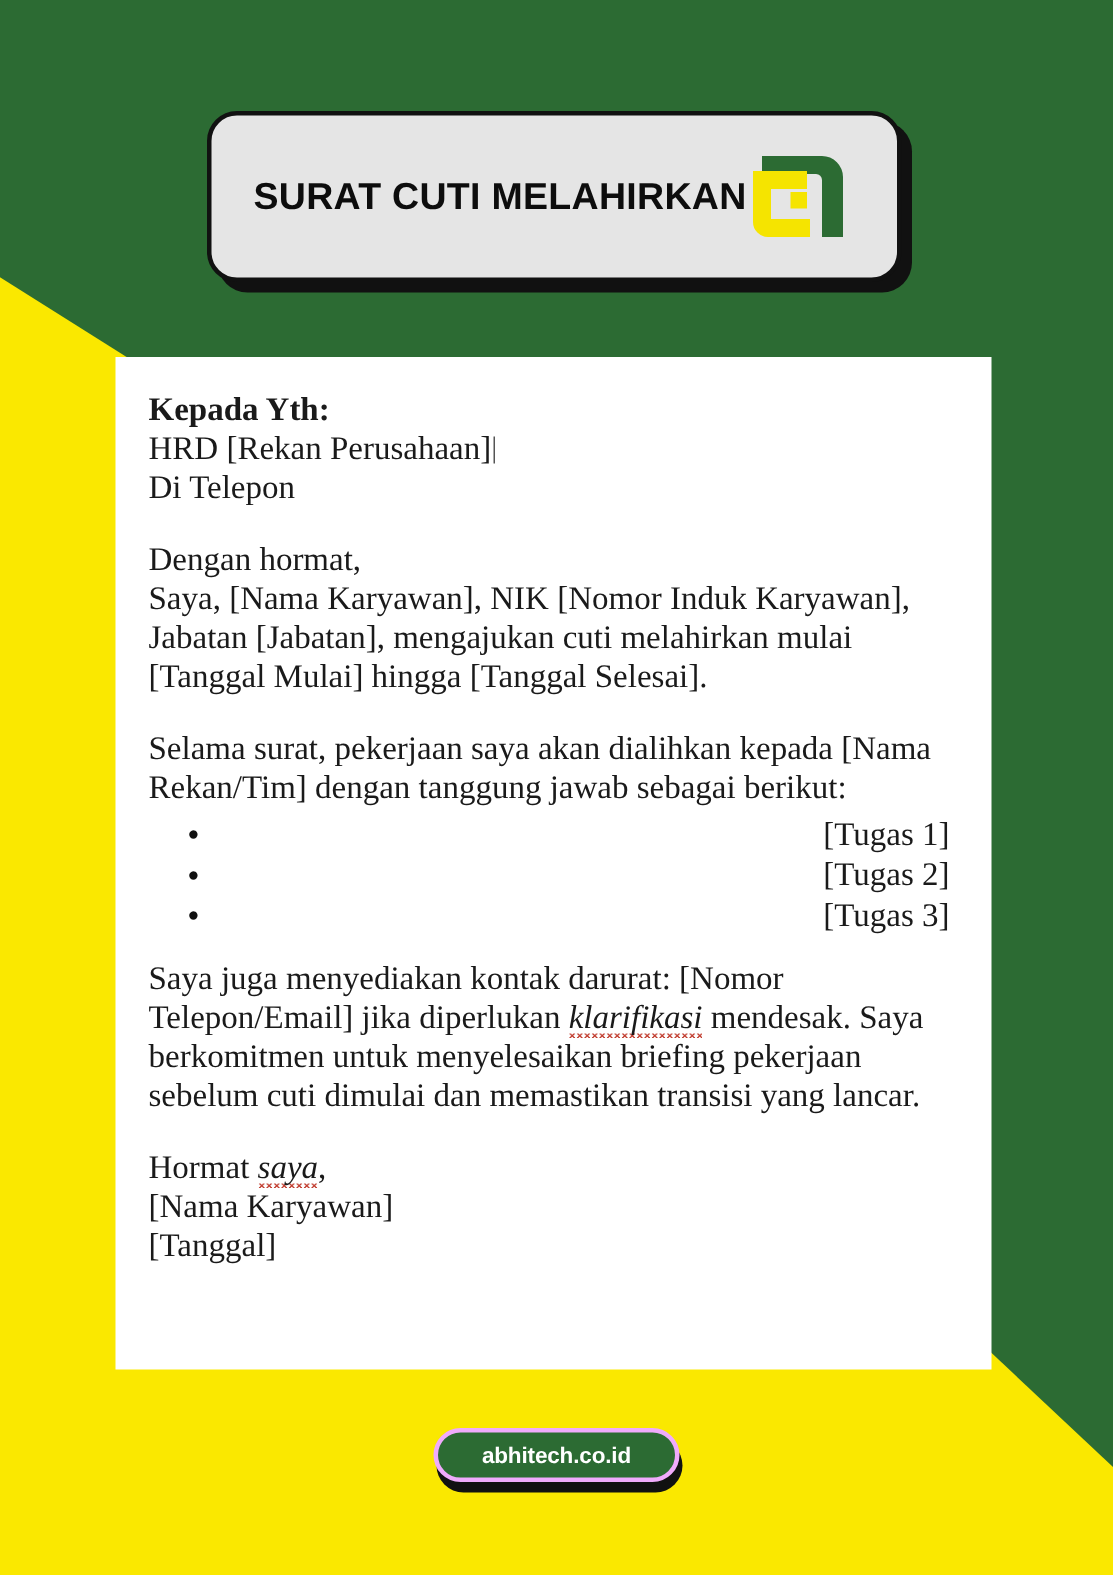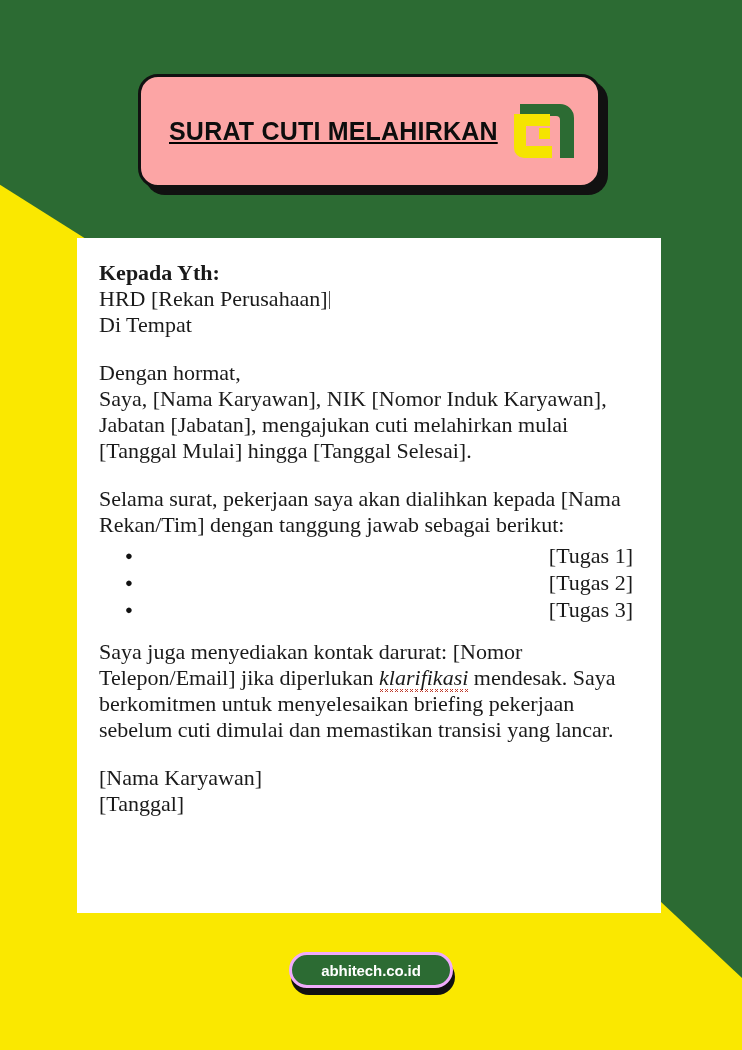--- a/index.html
+++ b/index.html
@@ -41,30 +41,29 @@
     clip-path: polygon(0% 0%, 84.5% 0%, 100% 60%, 100% 100%, 0% 100%);
   }
 
   
   .header-card {
     position: absolute;
     left: 138px;
     top: 74px;
     width: 463px;
     height: 114px;
-    background: #fca5a5;
+    background: #e5e5e5;
     border: 3px solid #111111;
     border-radius: 20px;
     box-shadow: 7px 7px 0 #111111;
     display: flex;
     align-items: center;
-    justify-content: space-between;
+    justify-content: flex-start;
     padding: 0 22px 0 28px;
     box-sizing: border-box;
-    text-decoration: underline;
   }
   .header-title {
     font-size: 25px;
     font-weight: bold;
     letter-spacing: 0.2px;
     color: #0d0d0d;
     white-space: nowrap;
     font-family: "Liberation Sans", sans-serif;
   }
   .brand-logo {
@@ -189,21 +188,21 @@
       </svg>
     </div>
   </div>
 
   <div class="doc-sheet">
     <div class="doc-body">
 
       <div class="para tight">
         <div class="doc-line doc-strong">Kepada Yth:</div>
         <div class="doc-line"><span>HRD [Rekan Perusahaan]</span><span class="caret"></span></div>
-        <div class="doc-line">Di Tempat</div>
+        <div class="doc-line">Di Telepon</div>
       </div>
 
       <div class="block-gap"></div>
 
       <div class="para tight">
         <div class="doc-line">Dengan hormat,</div>
         <div class="doc-line">Saya, [Nama Karyawan], NIK [Nomor Induk Karyawan], Jabatan [Jabatan], mengajukan cuti melahirkan mulai [Tanggal Mulai] hingga [Tanggal Selesai].</div>
       </div>
 
       <div class="block-gap"></div>
@@ -213,20 +212,21 @@
       <ul class="task-list">
         <li>[Tugas 1]</li>
         <li>[Tugas 2]</li>
         <li>[Tugas 3]</li>
       </ul>
 
       <div class="para"><span>Saya juga menyediakan kontak darurat: [Nomor Telepon/Email] jika diperlukan </span><span class="misspelled">klarifikasi</span><span> mendesak. Saya berkomitmen untuk menyelesaikan briefing pekerjaan sebelum cuti dimulai dan memastikan transisi yang lancar.</span></div>
 
 
       <div class="para tight">
+        <div class="doc-line"><span>Hormat </span><span class="misspelled">saya</span><span>,</span></div>
         <div class="doc-line">[Nama Karyawan]</div>
         <div class="doc-line">[Tanggal]</div>
       </div>
 
     </div>
   </div>
 
   <div class="footer-badge">
     <span class="footer-badge-label">abhitech.co.id</span>
   </div>

